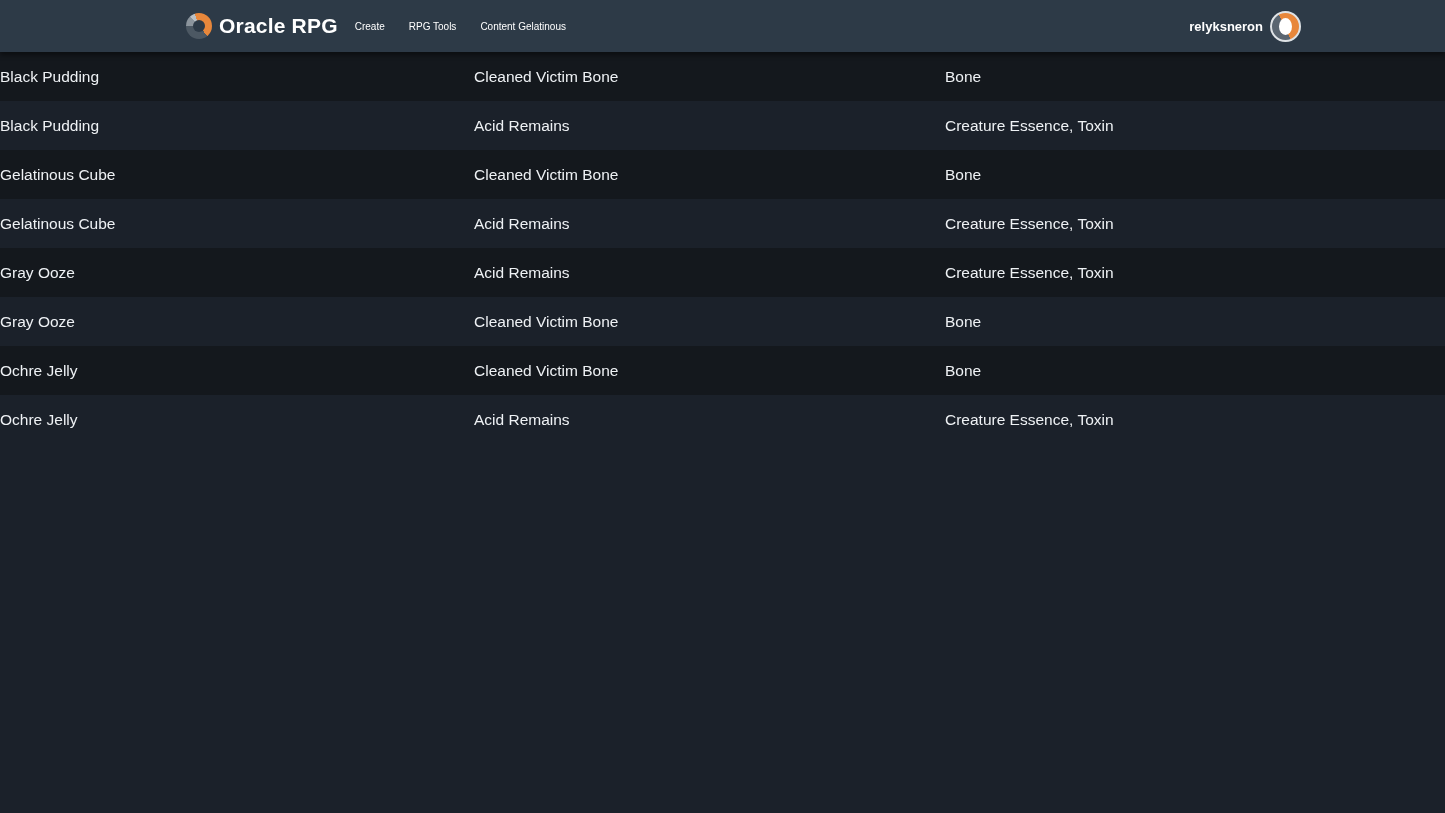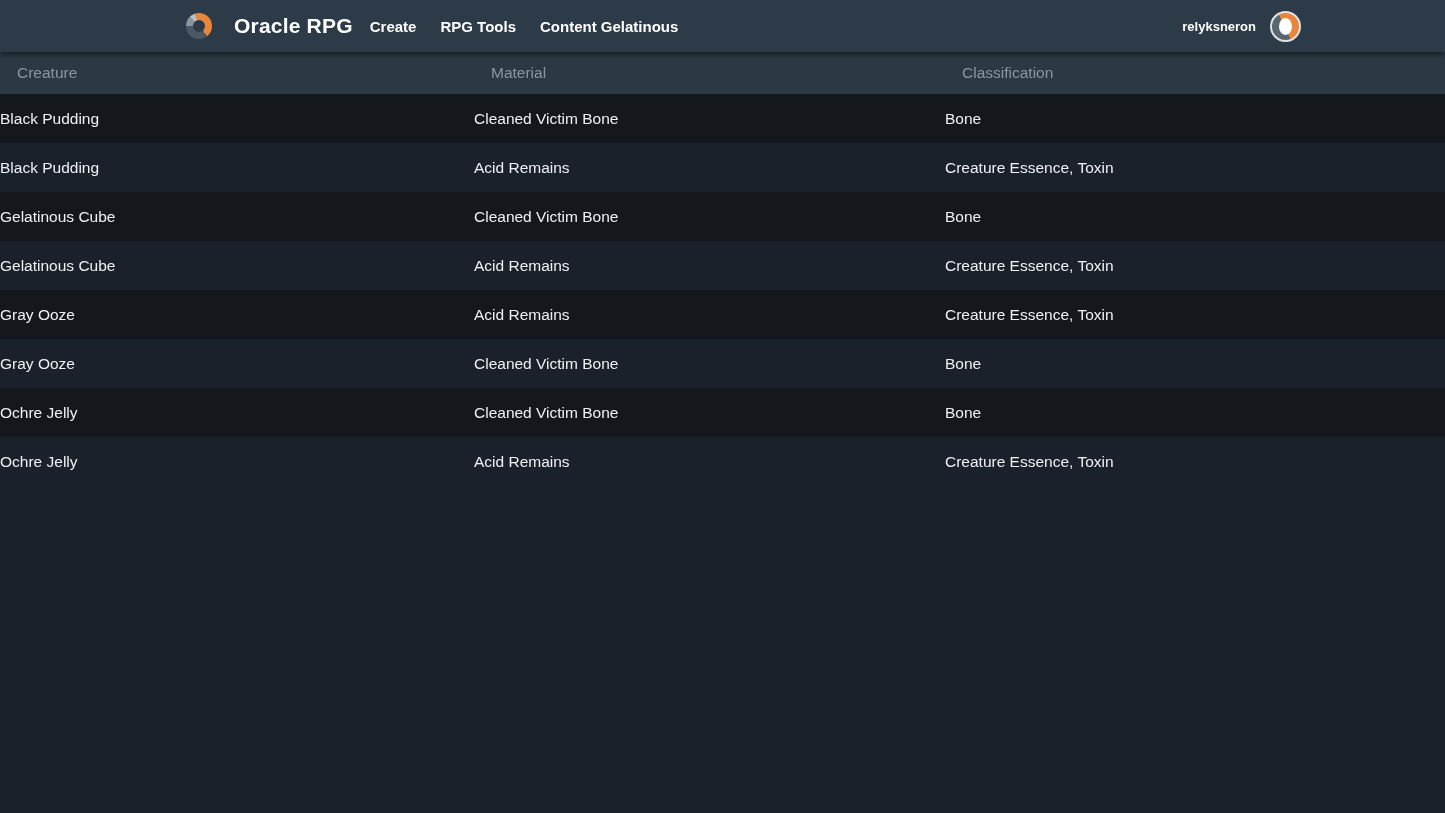--- a/index.html
+++ b/index.html
@@ -18,45 +18,45 @@
     background: #2d3a47;
     display: flex;
     align-items: center;
     justify-content: space-between;
     padding: 0 144px 0 186px;
     position: relative;
     z-index: 2;
     box-shadow: 0 3px 5px rgba(0,0,0,0.45);
   }
   .nav-left { display: flex; align-items: center; }
-  .brand { display: flex; align-items: center; gap: 22px; cursor: pointer; }
+  .brand { display: flex; align-items: center; gap: 7px; cursor: pointer; }
   .brand-icon {
     width: 26px; height: 26px; border-radius: 50%;
     background: conic-gradient(from -45deg,
       #b9c0c6 0 25deg,
       #e8873b 25deg 185deg,
       #4c5863 185deg 315deg,
       #8b949c 315deg 360deg);
     position: relative;
     flex: 0 0 auto;
   }
   .brand-icon::after {
     content: ""; position: absolute; inset: 7px;
     border-radius: 50%; background: #2d3a47;
   }
   .brand-text {
     color: #ffffff; font-size: 21px; font-weight: 800; letter-spacing: 0.2px;
     white-space: nowrap;
   }
   .nav-links { display: flex; gap: 24px; margin-left: 17px; }
   .nav-link {
-    color: #ffffff; font-size: 15px; font-weight: 700;
+    color: #ffffff; font-size: 10px; font-weight: 400;
     text-decoration: none; white-space: nowrap; cursor: pointer;
   }
-  .nav-right { display: flex; align-items: center; gap: 14px; cursor: pointer; }
+  .nav-right { display: flex; align-items: center; gap: 7px; cursor: pointer; }
   .username { color: #ffffff; font-size: 13px; font-weight: 700; white-space: nowrap; }
   .avatar {
     width: 31px; height: 31px; border-radius: 50%;
     border: 2px solid #dfe3e6;
     background: conic-gradient(from -30deg, #e8873b 0 190deg, #5a6570 190deg 360deg);
     position: relative;
     flex: 0 0 auto;
   }
   .avatar::after {
     content: ""; position: absolute; top: 5px; bottom: 5px; left: 7px; right: 7px;
@@ -102,25 +102,20 @@
       <a class="nav-link">Content Gelatinous</a>
     </div>
   </div>
   <div class="nav-right">
     <span class="username">relyksneron</span>
     <span class="avatar"></span>
   </div>
 </nav>
 
 <main class="table">
-  <div class="thead">
-    <div class="th">Creature</div>
-    <div class="th">Material</div>
-    <div class="th">Classification</div>
-  </div>
   <div class="tbody" id="tbody">
   <div class="row">
     <div class="td">Black Pudding</div>
     <div class="td">Cleaned Victim Bone</div>
     <div class="td">Bone</div>
   </div>
 
   <div class="row">
     <div class="td">Black Pudding</div>
     <div class="td">Acid Remains</div>

